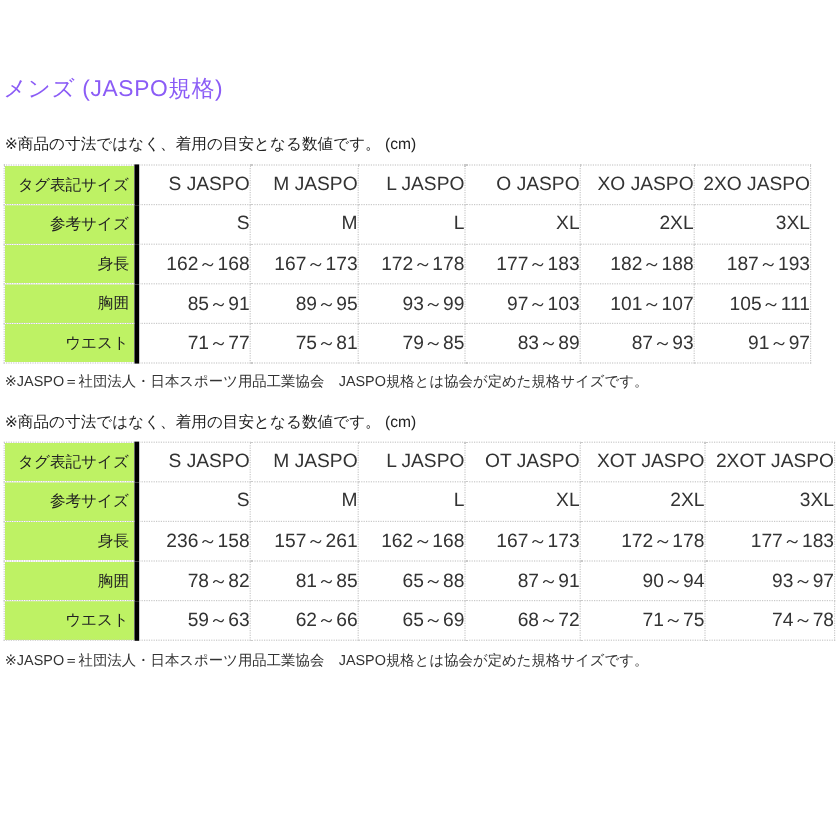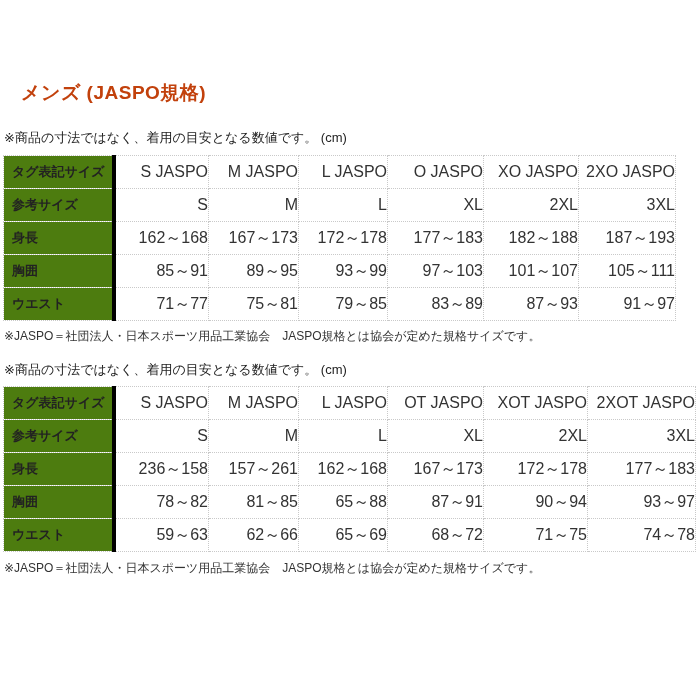--- a/index.html
+++ b/index.html
@@ -3,31 +3,31 @@
 <meta charset="utf-8">
 <style>
   html,body{margin:0;padding:0;background:#fff;}
   body{
     width:700px;height:700px;overflow:hidden;
     font-family:"Liberation Sans","DejaVu Sans",sans-serif;
     color:#333;
   }
   .page{padding:62px 0 0 3px;}
   .section-title{
-    margin:18px;font-size:19px;line-height:26px;font-weight:bold;color:#c2410c;
+    margin:0;font-size:19px;line-height:26px;font-weight:normal;color:#8b5cf6;
     letter-spacing:0.5px;
   }
   .size-note{margin:24px 0 0 1px;font-size:13px;line-height:16px;color:#222;}
   .size-table{border-collapse:collapse;table-layout:fixed;margin-top:9px;}
   .size-table td,.size-table th{
     border:1px dotted #c9c9c9;height:32px;overflow:hidden;white-space:nowrap;
   }
   .size-table th{
-    background:#4d7c0f;border-right:4px solid #000;
-    font-size:13px;font-weight:bold;text-align:left;
+    background:#bef264;border-right:4px solid #000;
+    font-size:13px;font-weight:normal;text-align:right;
     padding:0 4px 0 8px;color:#222;
   }
   .size-table td{font-size:16px;text-align:right;color:#333;padding:0;}
   .jaspo-footnote{margin:8px 0 0 1px;font-size:12px;line-height:15px;color:#333;}
   .women-title{margin-top:62px;}
   .note-2{margin-top:18px;}
   .table-2{margin-top:8px;}
   .footnote-2{margin-top:9px;}
   
   col.lab{width:110px;}

